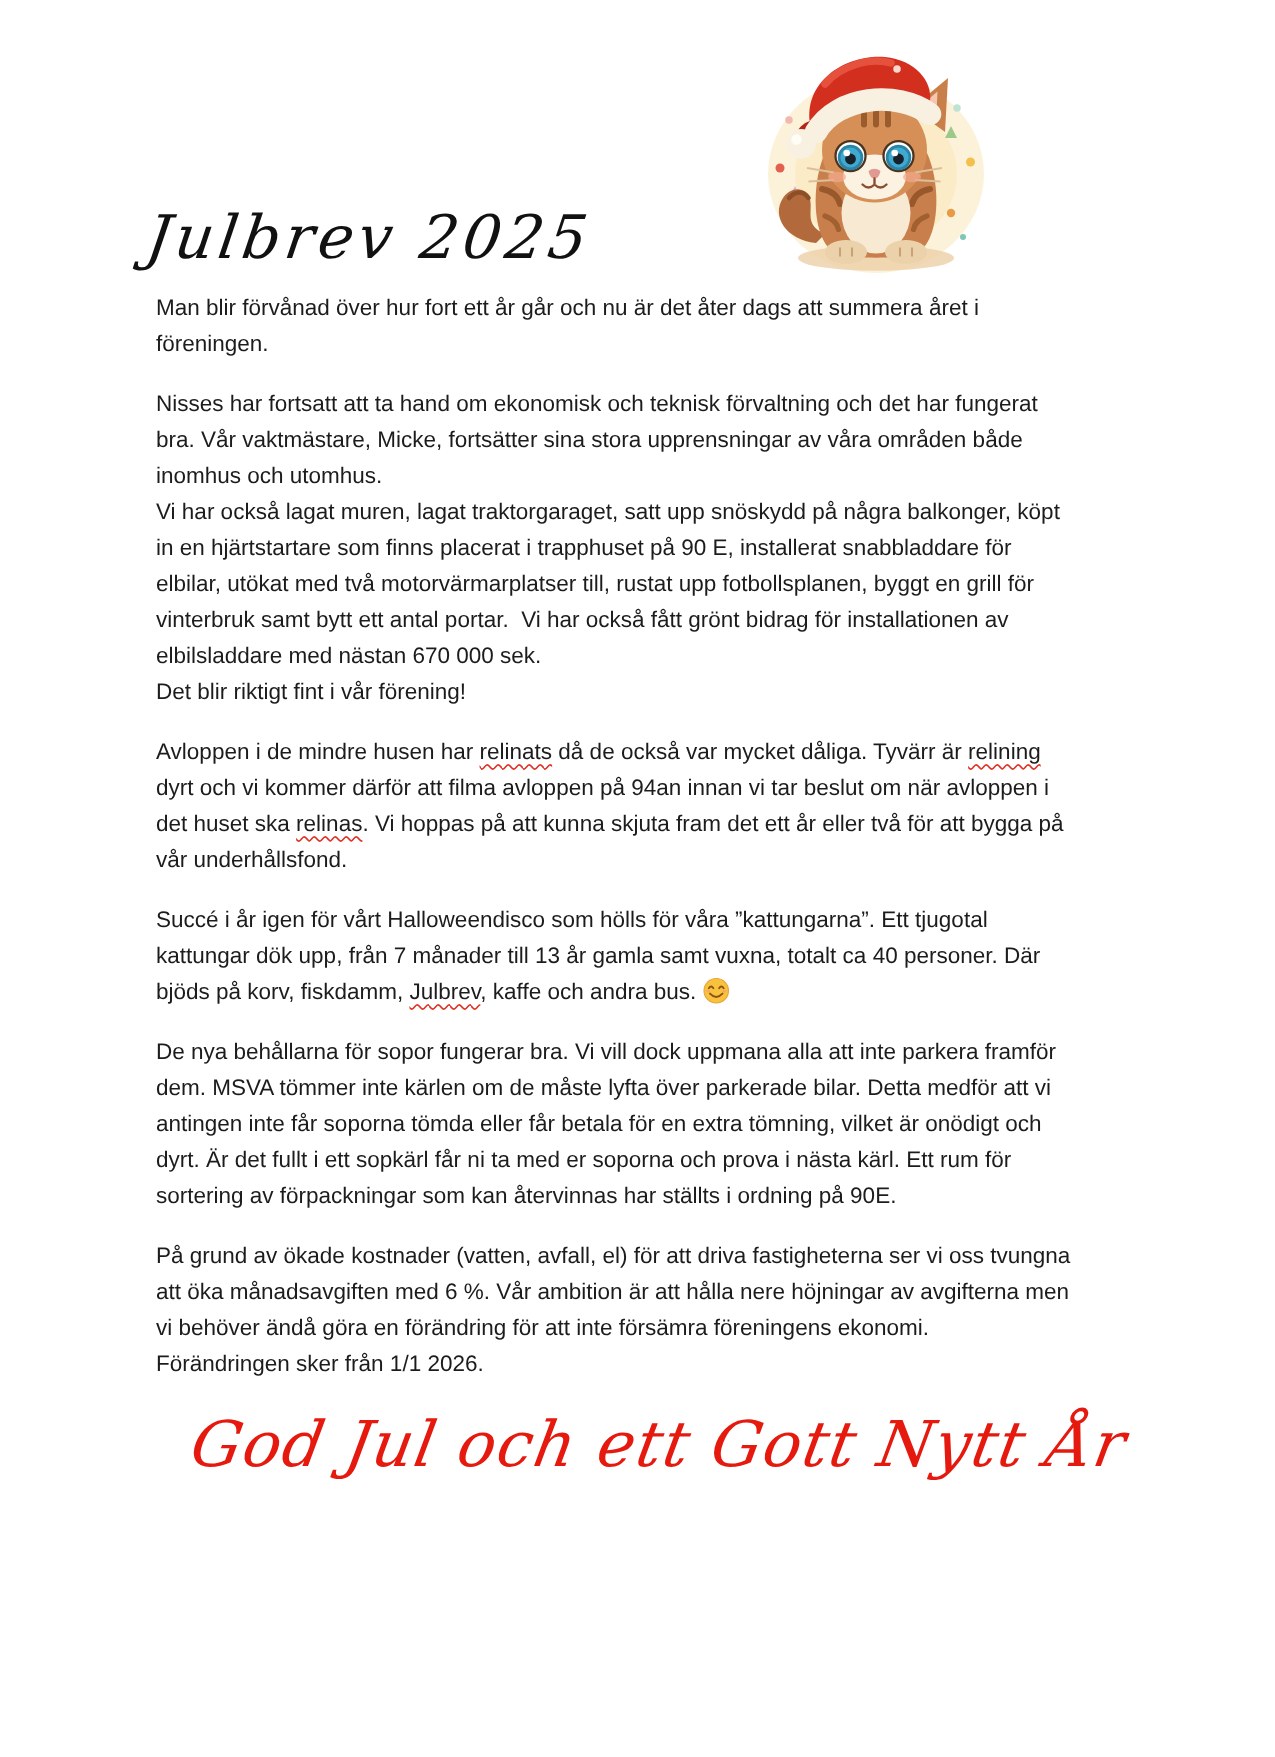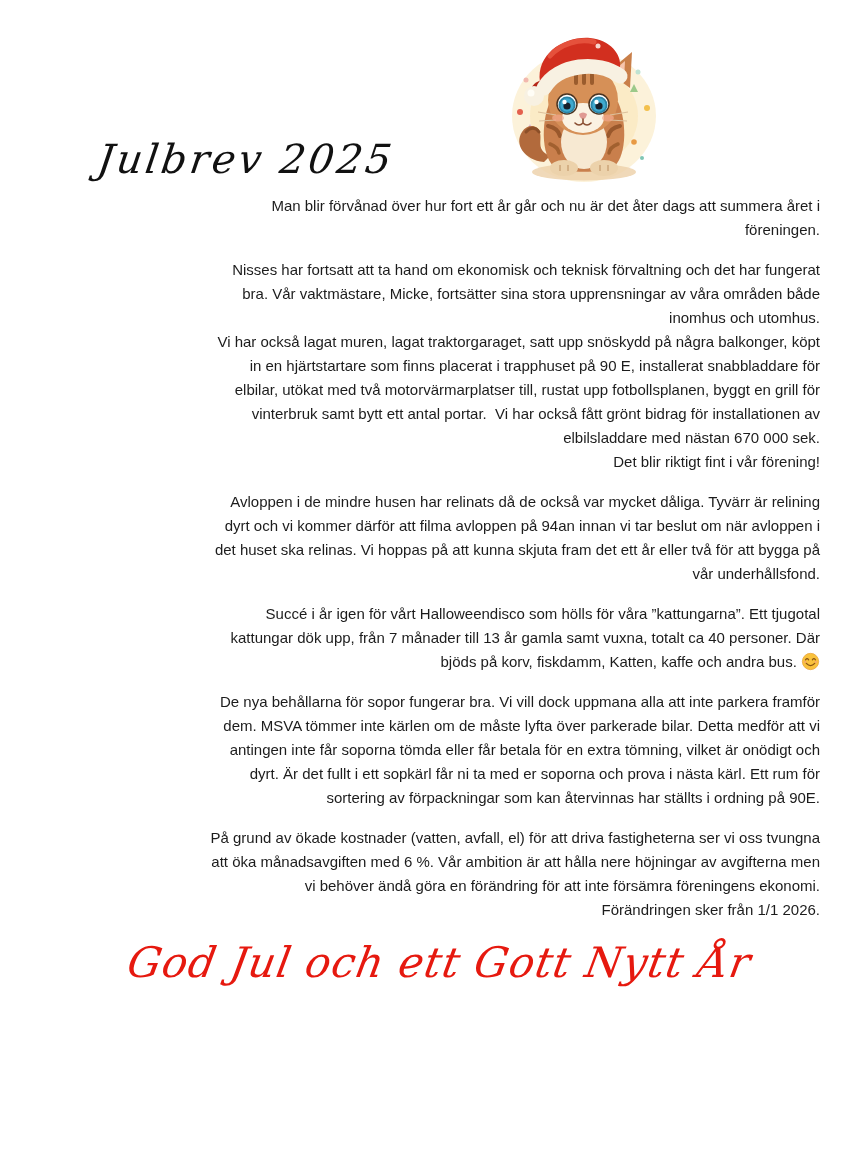--- a/index.html
+++ b/index.html
@@ -21,22 +21,23 @@
     letter-spacing:3px;
     color:#111;
   }
   .doc-title .skew{display:inline-block;transform:skewX(-8deg);}
   .letter-body{
     margin-left:104px;
     width:716px;
     font-size:15px;
     line-height:24px;
   }
-  .para{margin:0 0 16px 0;text-align:right;}
+  .para{margin:0 0 16px 0;}
   .misspell{
+    text-decoration:underline;
     text-decoration-style:wavy;
     text-decoration-color:#e03022;
     text-decoration-thickness:1px;
     text-underline-offset:3px;
   }
   .emoji{width:19px;height:19px;vertical-align:-4px;}
   .greeting{
     margin-top:10px;
     width:850px;
     text-align:center;
@@ -131,21 +132,21 @@
     <circle cx="28" cy="68" r="10" fill="#f8f1e2"></circle>
     <circle cx="25" cy="65" r="3.5" fill="#fffdf6"></circle>
   </svg>
 
   <h1 class="doc-title"><span class="skew">Julbrev 2025</span></h1>
 
   <div class="letter-body">
       <div class="para">Man blir förvånad över hur fort ett år går och nu är det åter dags att summera året i<br>föreningen.</div>
       <div class="para">Nisses har fortsatt att ta hand om ekonomisk och teknisk förvaltning och det har fungerat<br>bra. Vår vaktmästare, Micke, fortsätter sina stora upprensningar av våra områden både<br>inomhus och utomhus.<br>Vi har också lagat muren, lagat traktorgaraget, satt upp snöskydd på några balkonger, köpt<br>in en hjärtstartare som finns placerat i trapphuset på 90 E, installerat snabbladdare för<br>elbilar, utökat med två motorvärmarplatser till, rustat upp fotbollsplanen, byggt en grill för<br>vinterbruk samt bytt ett antal portar.&nbsp; Vi har också fått grönt bidrag för installationen av<br>elbilsladdare med nästan 670 000 sek.<br>Det blir riktigt fint i vår förening!</div>
       <div class="para">Avloppen i de mindre husen har <span class="misspell">relinats</span> då de också var mycket dåliga. Tyvärr är <span class="misspell">relining</span><br>dyrt och vi kommer därför att filma avloppen på 94an innan vi tar beslut om när avloppen i<br>det huset ska <span class="misspell">relinas</span>. Vi hoppas på att kunna skjuta fram det ett år eller två för att bygga på<br>vår underhållsfond.</div>
-      <div class="para">Succé i år igen för vårt Halloweendisco som hölls för våra ”kattungarna”. Ett tjugotal<br>kattungar dök upp, från 7 månader till 13 år gamla samt vuxna, totalt ca 40 personer. Där<br>bjöds på korv, fiskdamm, <span class="misspell">Katten</span>, kaffe och andra bus. <svg class="emoji" viewBox="0 0 20 20">
+      <div class="para">Succé i år igen för vårt Halloweendisco som hölls för våra ”kattungarna”. Ett tjugotal<br>kattungar dök upp, från 7 månader till 13 år gamla samt vuxna, totalt ca 40 personer. Där<br>bjöds på korv, fiskdamm, <span class="misspell">Julbrev</span>, kaffe och andra bus. <svg class="emoji" viewBox="0 0 20 20">
           <circle cx="10" cy="10" r="8.6" fill="#f9c23c" stroke="#e8a33d" stroke-width="0.8"></circle>
           <path d="M4.8 8.2q1.6-2.4 3.2 0" fill="none" stroke="#8a5514" stroke-width="1.3" stroke-linecap="round"></path>
           <path d="M12 8.2q1.6-2.4 3.2 0" fill="none" stroke="#8a5514" stroke-width="1.3" stroke-linecap="round"></path>
           <path d="M5.6 12q4.4 4.6 8.8 0" fill="none" stroke="#8a5514" stroke-width="1.4" stroke-linecap="round"></path>
           <ellipse cx="4.4" cy="10.4" rx="1.3" ry="0.9" fill="#f59f7a" opacity="0.8"></ellipse>
           <ellipse cx="15.6" cy="10.4" rx="1.3" ry="0.9" fill="#f59f7a" opacity="0.8"></ellipse>
         </svg></div>
       <div class="para">De nya behållarna för sopor fungerar bra. Vi vill dock uppmana alla att inte parkera framför<br>dem. MSVA tömmer inte kärlen om de måste lyfta över parkerade bilar. Detta medför att vi<br>antingen inte får soporna tömda eller får betala för en extra tömning, vilket är onödigt och<br>dyrt. Är det fullt i ett sopkärl får ni ta med er soporna och prova i nästa kärl. Ett rum för<br>sortering av förpackningar som kan återvinnas har ställts i ordning på 90E.</div>
       <div class="para">På grund av ökade kostnader (vatten, avfall, el) för att driva fastigheterna ser vi oss tvungna<br>att öka månadsavgiften med 6 %. Vår ambition är att hålla nere höjningar av avgifterna men<br>vi behöver ändå göra en förändring för att inte försämra föreningens ekonomi.<br>Förändringen sker från 1/1 2026.</div>
     </div>

